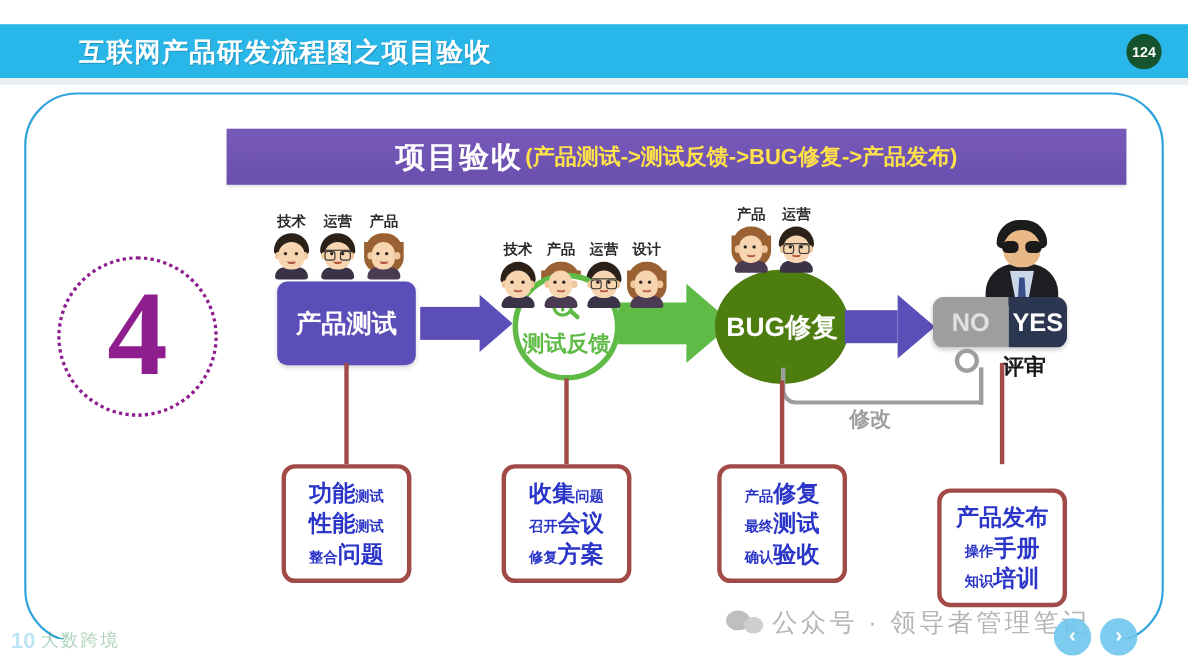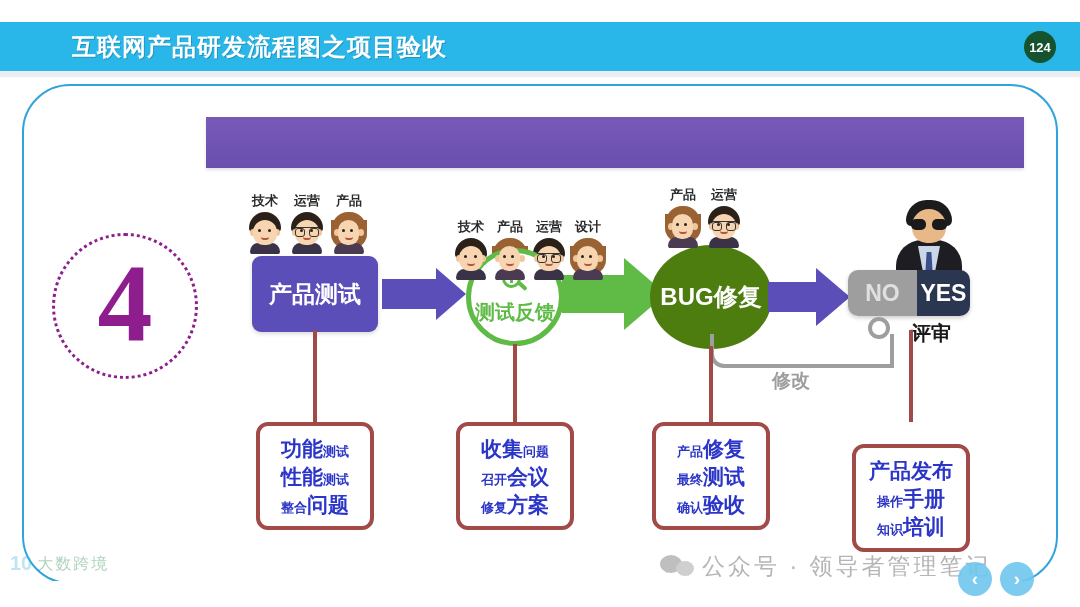--- a/index.html
+++ b/index.html
@@ -299,41 +299,43 @@
     position: absolute; top: 562px;
     width: 34px; height: 34px; border-radius: 50%;
     background: #6FC7EE; color: #ffffff;
     display: flex; align-items: center; justify-content: center;
     font-size: 19px; font-weight: bold; opacity: 0.9;
   }
   .nav-prev { left: 958px; }
   .nav-next { left: 1000px; }
 
   .watermark {
-    position: absolute; left: 10px; top: 552px;
-    display: flex; align-items: flex-end; gap: 5px;
+    position: absolute; left: 10px; top: 572px;
+    display: flex; align-items: flex-start; gap: 5px;
     opacity: 0.35;
   }
   .wm-logo { font-size: 20px; color: #4AB5E0; font-weight: bold; }
   .wm-text { font-size: 16px; color: #15803d; font-weight: normal; letter-spacing: 2px; }
 </style>
 </head>
 <body>
 
 <div class="top-strip"></div>
 
 <div class="header">
   <div class="header-title">互联网产品研发流程图之项目验收</div>
   <div class="page-badge">124</div>
 </div>
 <div class="header-underline"></div>
 
 <div class="frame"></div>
 
 <div class="title-banner">
+  <span class="title-main">项目验收</span>
+  <span class="title-sub">(产品测试-&gt;测试反馈-&gt;BUG修复-&gt;产品发布)</span>
 </div>
 
 <div class="numeral-circle">
   <div class="numeral">4</div>
 </div>
 
 <div class="role-group" style="left:246px; top:192px; gap:4px;">
   <div class="role">
     <span class="role-label">技术</span>
     <div class="avatar">

